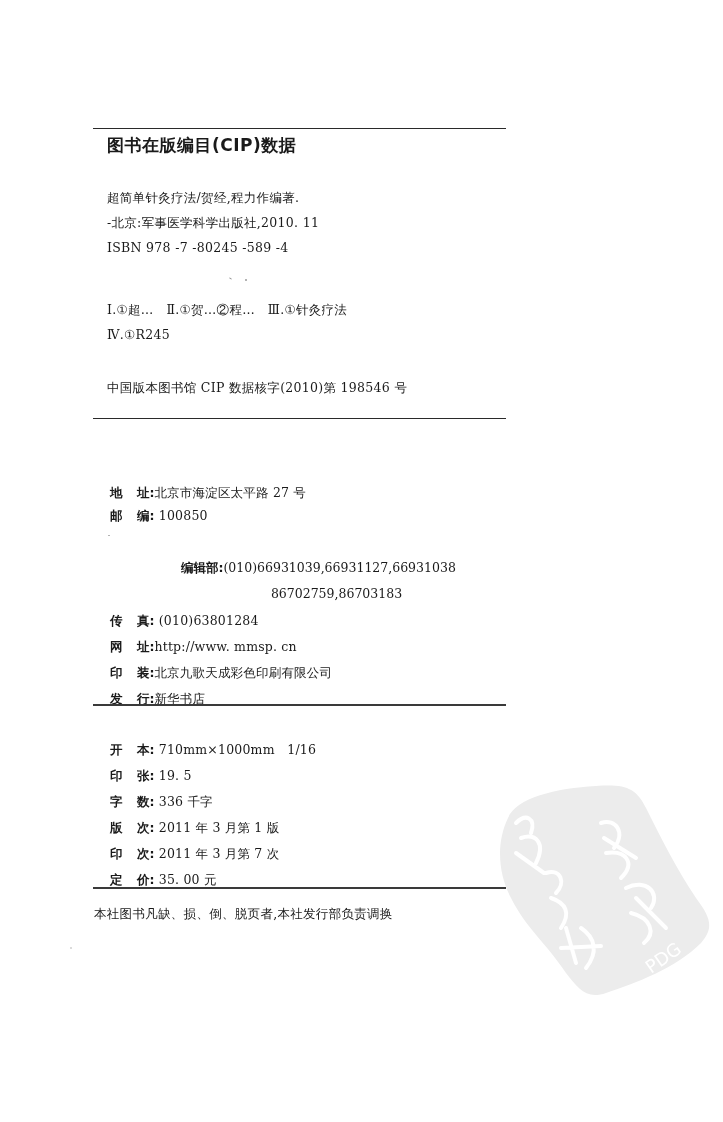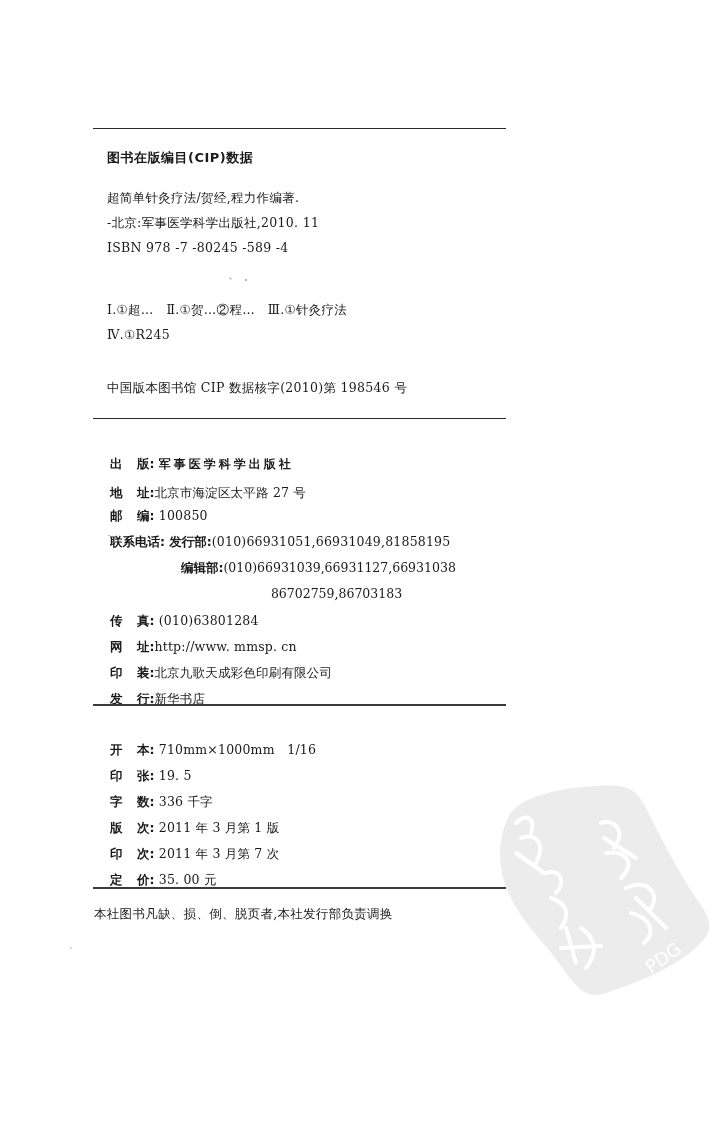--- a/index.html
+++ b/index.html
@@ -25,22 +25,22 @@
       position: absolute;
       left: 93px;
       width: 413px;
       height: 1px;
       background: #2a2a2a;
     }
     .rule.thick { height: 1.5px; background: #3a3a3a; }
     .cip-title {
       position: absolute;
       left: 107px;
-      top: 149px;
-      font-size: 13px;
+      top: 134px;
+      font-size: 17px;
       font-weight: bold;
       font-family: "DejaVu Sans", "Liberation Sans", sans-serif;
       letter-spacing: 0.5px;
     }
     .line {
       position: absolute;
       font-size: 12.5px;
       white-space: pre;
       letter-spacing: 0.3px;
     }
@@ -96,33 +96,27 @@
   <div class="line cip-line" style="top:215px;">-北京:军事医学科学出版社,2010. 11</div>
   <div class="line cip-line" style="top:240px;">ISBN 978 -7 -80245 -589 -4</div>
 
   <div class="line cip-line" style="top:302px;">Ⅰ.①超…   Ⅱ.①贺…②程…   Ⅲ.①针灸疗法</div>
   <div class="line cip-line" style="top:327px;text-align:center;">Ⅳ.①R245</div>
 
   <div class="line cip-line" style="top:380px;">中国版本图书馆 CIP 数据核字(2010)第 198546 号</div>
 
   <div class="rule" style="top:418px;"></div>
 
-  <div class="row" style="top:437px;">
-    <span class="lbl lbl-a">出</span><span class="lbl">版</span><span class="colon">: </span><span class="val spaced">军事医学科学出版社</span>
-  </div>
   <div class="row" style="top:466px;">
     <span class="lbl lbl-a">地</span><span class="lbl">址</span><span class="colon">:</span><span class="val">北京市海淀区太平路 27 号</span>
   </div>
   <div class="row" style="top:489px;">
     <span class="lbl lbl-a">邮</span><span class="lbl">编</span><span class="colon">: </span><span class="val">100850</span>
   </div>
 
-  <div class="row" style="top:515px;">
-    <span class="lbl">联系电话</span><span class="colon">: </span><span class="lbl">发行部</span><span class="colon">:</span><span class="val">(010)66931051,66931049,81858195</span>
-  </div>
   <div class="sub-row" style="top:541px; left:165px;">
     <span class="lbl" style="font-weight:bold;font-family:'DejaVu Sans','Liberation Sans',sans-serif;margin-top:8px;">编辑部</span><span style="font-weight:bold;font-family:'DejaVu Sans','Liberation Sans',sans-serif;">:</span><span>(010)66931039,66931127,66931038</span>
   </div>
   <div class="sub-row" style="top:567px; left:255px;">
     <span>86702759,86703183</span>
   </div>
 
   <div class="row" style="top:594px;">
     <span class="lbl lbl-a">传</span><span class="lbl">真</span><span class="colon">: </span><span class="val">(010)63801284</span>
   </div>

